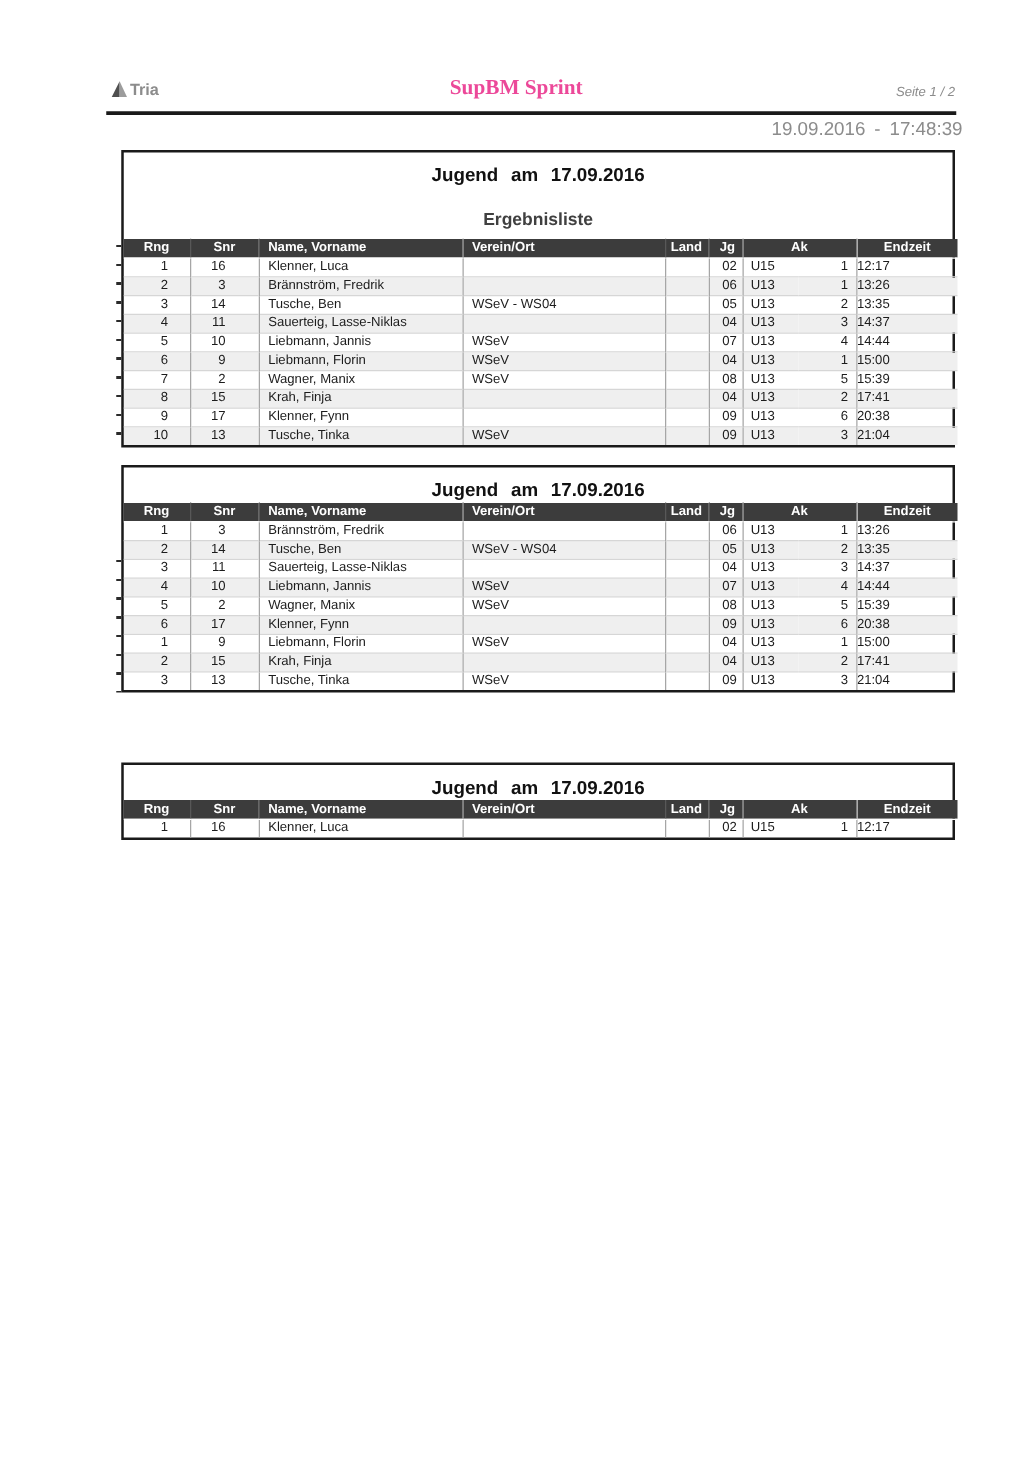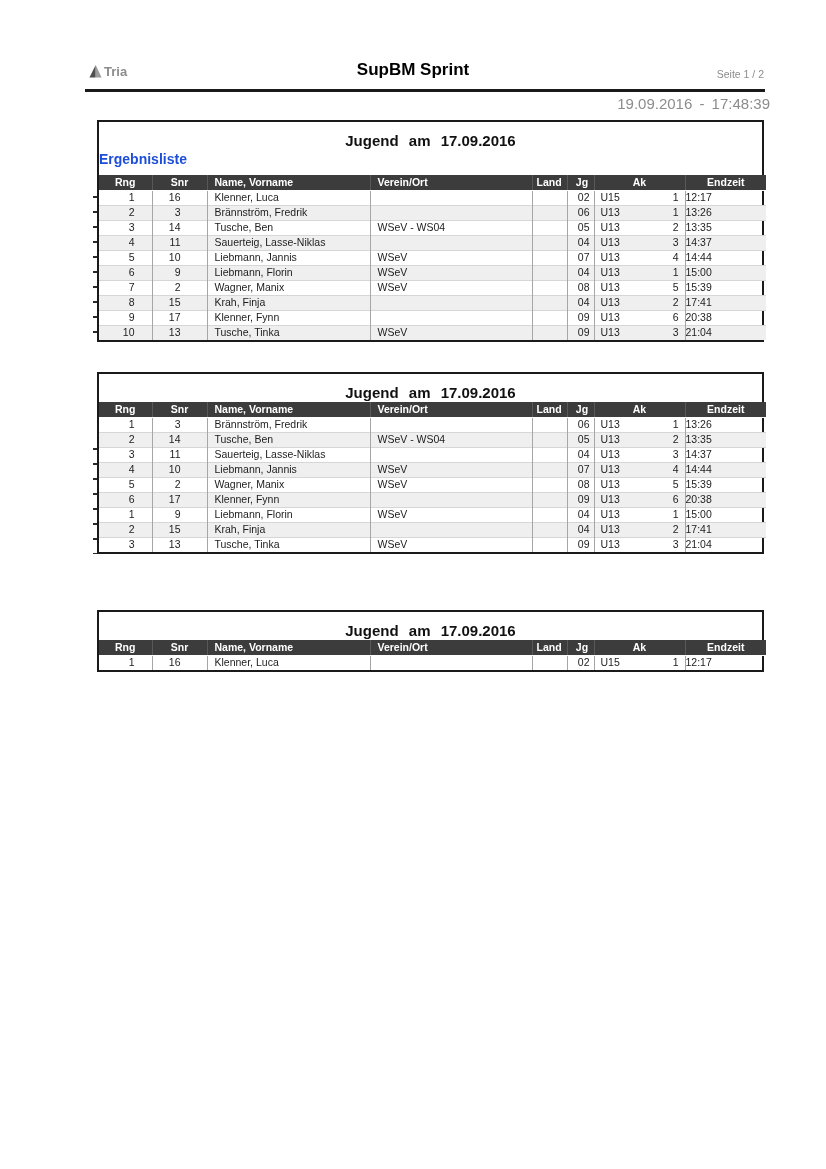--- a/index.html
+++ b/index.html
@@ -14,31 +14,31 @@
   *{margin:0;padding:0;box-sizing:border-box;}
   html,body{background:#fff;}
   body{font-family:"Liberation Sans","DejaVu Sans",sans-serif;color:var(--ink);}
   .page{position:relative;width:826px;height:1169px;background:#fff;overflow:hidden;}
 
   
   .logo{position:absolute;left:88px;top:64px;display:flex;align-items:flex-end;gap:1px;
         color:var(--muted);font-size:13px;font-weight:bold;}
   .logo svg{display:block;}
   .doc-title{position:absolute;left:0;top:60px;width:100%;text-align:center;
-             font-size:17px;font-weight:bold;color:#000000;}
-  .page-label{position:absolute;right:62px;top:68px;font-size:10.5px;color:var(--muted);}
+             font-size:17px;font-weight:bold;color:#ec4899;font-family:Liberation Serif, serif;}
+  .page-label{position:absolute;right:62px;top:68px;font-size:10.5px;color:var(--muted);font-style:italic;}
   .rule{position:absolute;left:85px;top:89px;width:680px;height:3px;background:var(--rule);}
   .datetime{position:absolute;right:56px;top:95px;font-size:15px;color:var(--muted);word-spacing:3px;}
 
   
   .result-table{position:absolute;left:97px;width:667px;border:2px solid var(--rule);background:#fff;}
   .tbl-title{padding-top:9px;text-align:center;font-size:15px;font-weight:bold;
              word-spacing:6px;line-height:19px;color:#111;}
-  .tbl-subtitle{margin-top:0;padding-bottom:7px;font-size:14px;
-                font-weight:bold;word-spacing:5px;line-height:18px;color:#1d4ed8;}
+  .tbl-subtitle{margin-top:16px;padding-bottom:7px;text-align:center;font-size:14px;
+                font-weight:bold;word-spacing:5px;line-height:18px;color:#404040;}
   table{border-collapse:collapse;table-layout:fixed;width:100%;}
   th,td{height:15px;font-size:10.5px;line-height:13px;overflow:hidden;white-space:nowrap;padding:0;}
   thead th{background:var(--bar);color:#fff;font-weight:bold;text-align:center;
            border-right:1px solid #585858;border-bottom:1px solid #fff;}
   thead th:last-child{border-right:none;}
   thead th.hl{text-align:left;padding-left:7px;}
   thead th.h-land{text-align:left;padding-left:4px;}
   thead th.h-jg{text-align:center;padding-left:3px;}
   tbody tr:nth-child(even){background:var(--stripe);}
   tbody tr + tr td{border-top:1px solid var(--grid-h);}

